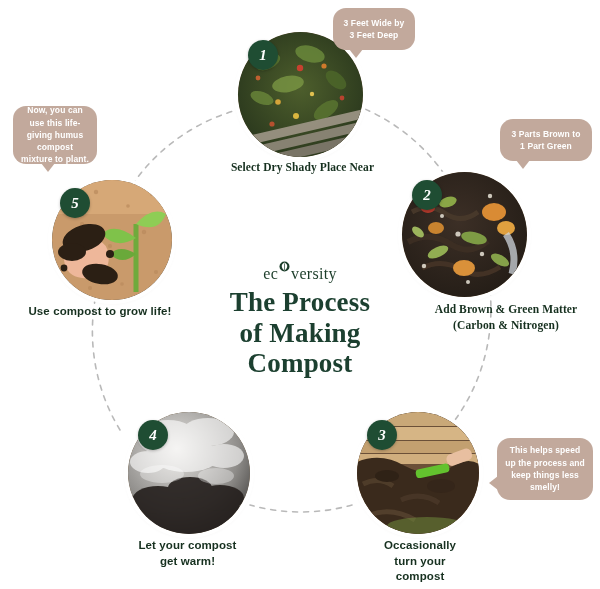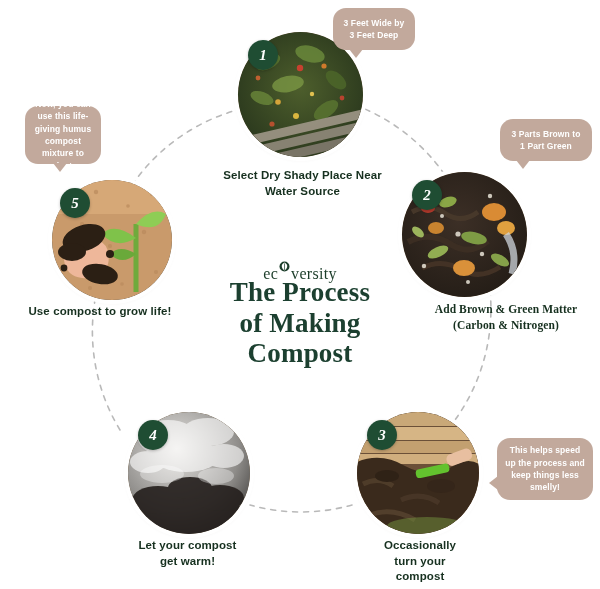--- a/index.html
+++ b/index.html
@@ -114,21 +114,21 @@
   .brand .lead,.brand .tail{font-weight:400;margin-top:24px;}
   .brand .leafmark{
     display:inline-block;width:11px;height:11px;position:relative;top:1px;
   }
   .title{
     font-family:"Liberation Serif", serif;
     font-weight:700;
     font-size:27px;
     line-height:1.13;
     color:#1c4030;
-    margin-top:5px;
+    margin-top:15px;
     letter-spacing:.2px;
   }
 </style>
 </head>
 <body>
 
 <div id="stage">
 
   <svg class="ring-svg" viewBox="0 0 600 589">
     <defs>
@@ -182,23 +182,22 @@
           </g>
           <g opacity=".95">
             <rect x="-6" y="92" width="140" height="9" fill="#9a9383" transform="rotate(-13 62 96)"></rect>
             <rect x="-6" y="104" width="140" height="9" fill="#8d8678" transform="rotate(-13 62 108)"></rect>
             <rect x="-6" y="116" width="140" height="9" fill="#7e786b" transform="rotate(-13 62 120)"></rect>
           </g>
         </svg>
       </div>
     </div>
     <div class="badge" style="left:248px;top:40px;">1</div>
-    <div class="caption" style="left:195px;top:168px;width:215px;">
+    <div class="caption" style="left:195px;top:160px;width:215px;font-family:Liberation Serif, serif;">
       <div>Select Dry Shady Place Near</div>
-      <div>Water Source</div>
     </div>
   </div>
   <div class="bubble tail-bl" style="left:333px;top:8px;width:82px;height:42px;">3 Feet Wide by 3 Feet Deep</div>
 
   <div class="node">
     <div class="photo" style="left:402px;top:172px;width:125px;height:125px;">
       <div class="inner">
         <svg width="125" height="125" viewBox="0 0 125 125">
           <rect width="125" height="125" fill="url(#p2bg)"></rect>
           <g opacity=".9">
@@ -341,21 +340,21 @@
               <circle cx="12" cy="88" r="3.4"></circle>
           </g>
         </svg>
       </div>
     </div>
     <div class="badge" style="left:60px;top:188px;">5</div>
     <div class="caption" style="left:5px;top:304px;width:190px;">
       <div>Use compost to grow life!</div>
     </div>
   </div>
-  <div class="bubble tail-b" style="left:13px;top:106px;width:76px;height:58px;margin-left:12px;">Now, you can use this life-giving humus compost mixture to plant.</div>
+  <div class="bubble tail-b" style="left:13px;top:106px;width:84px;height:58px;">Now, you can use this life-giving humus compost mixture to plant.</div>
 
   <div class="center">
     <div class="brand">
       <span class="lead">ec</span>
       <span class="leafmark">
         <svg width="11" height="11" viewBox="0 0 11 11">
           <circle cx="5.5" cy="5.5" r="5" fill="#1c3d2a"></circle>
           <path d="M5.5 1.6 q3.4 1.6 2.6 4.6 q-.8 2.8 -2.6 3.2 q-1.8 -.4 -2.6 -3.2 q-.8 -3 2.6 -4.6 Z" fill="#ffffff"></path>
           <path d="M5.5 2.4 L5.5 9" stroke="#1c3d2a" stroke-width=".7"></path>
         </svg>

